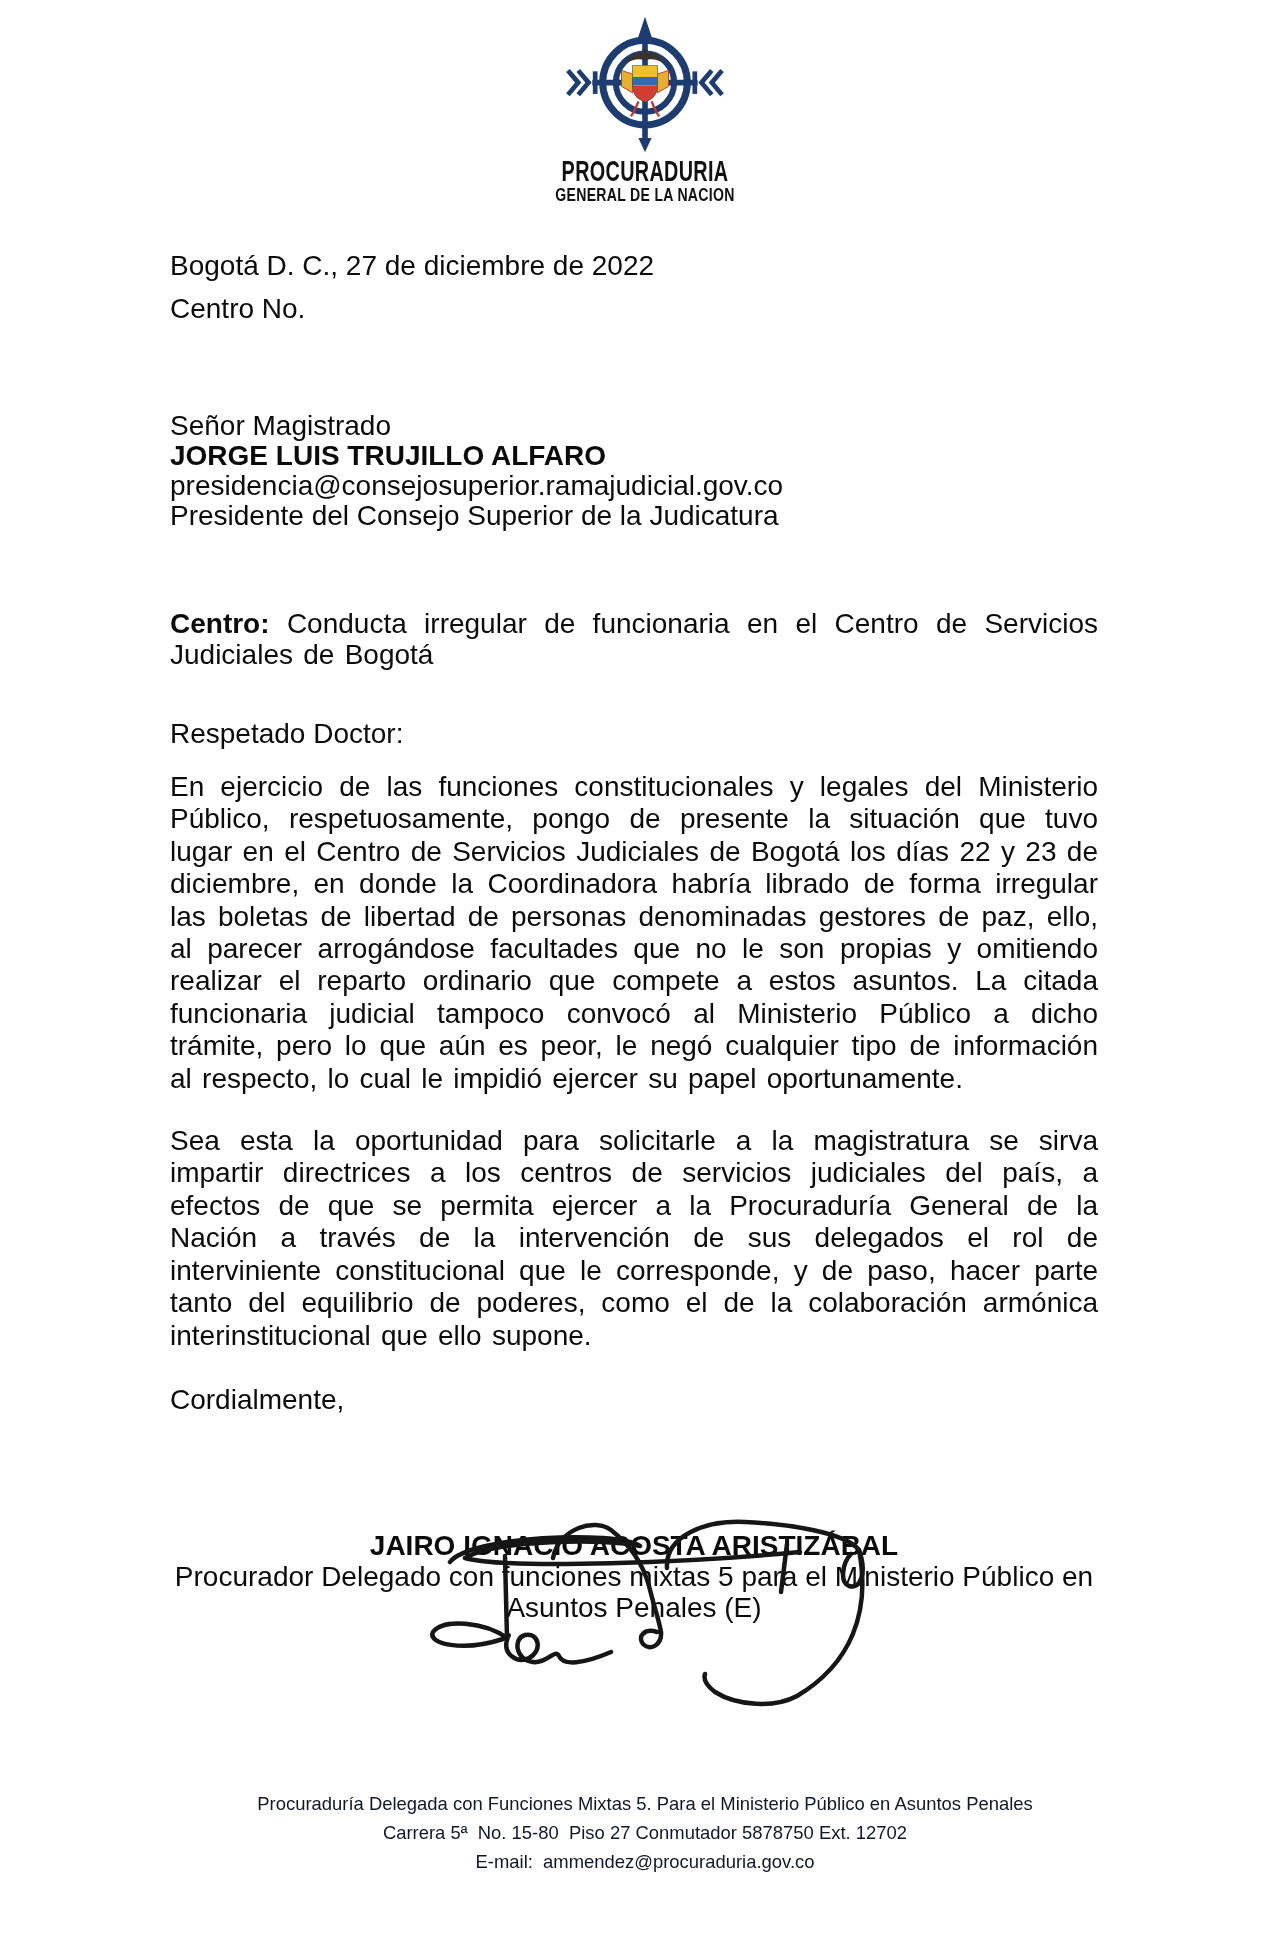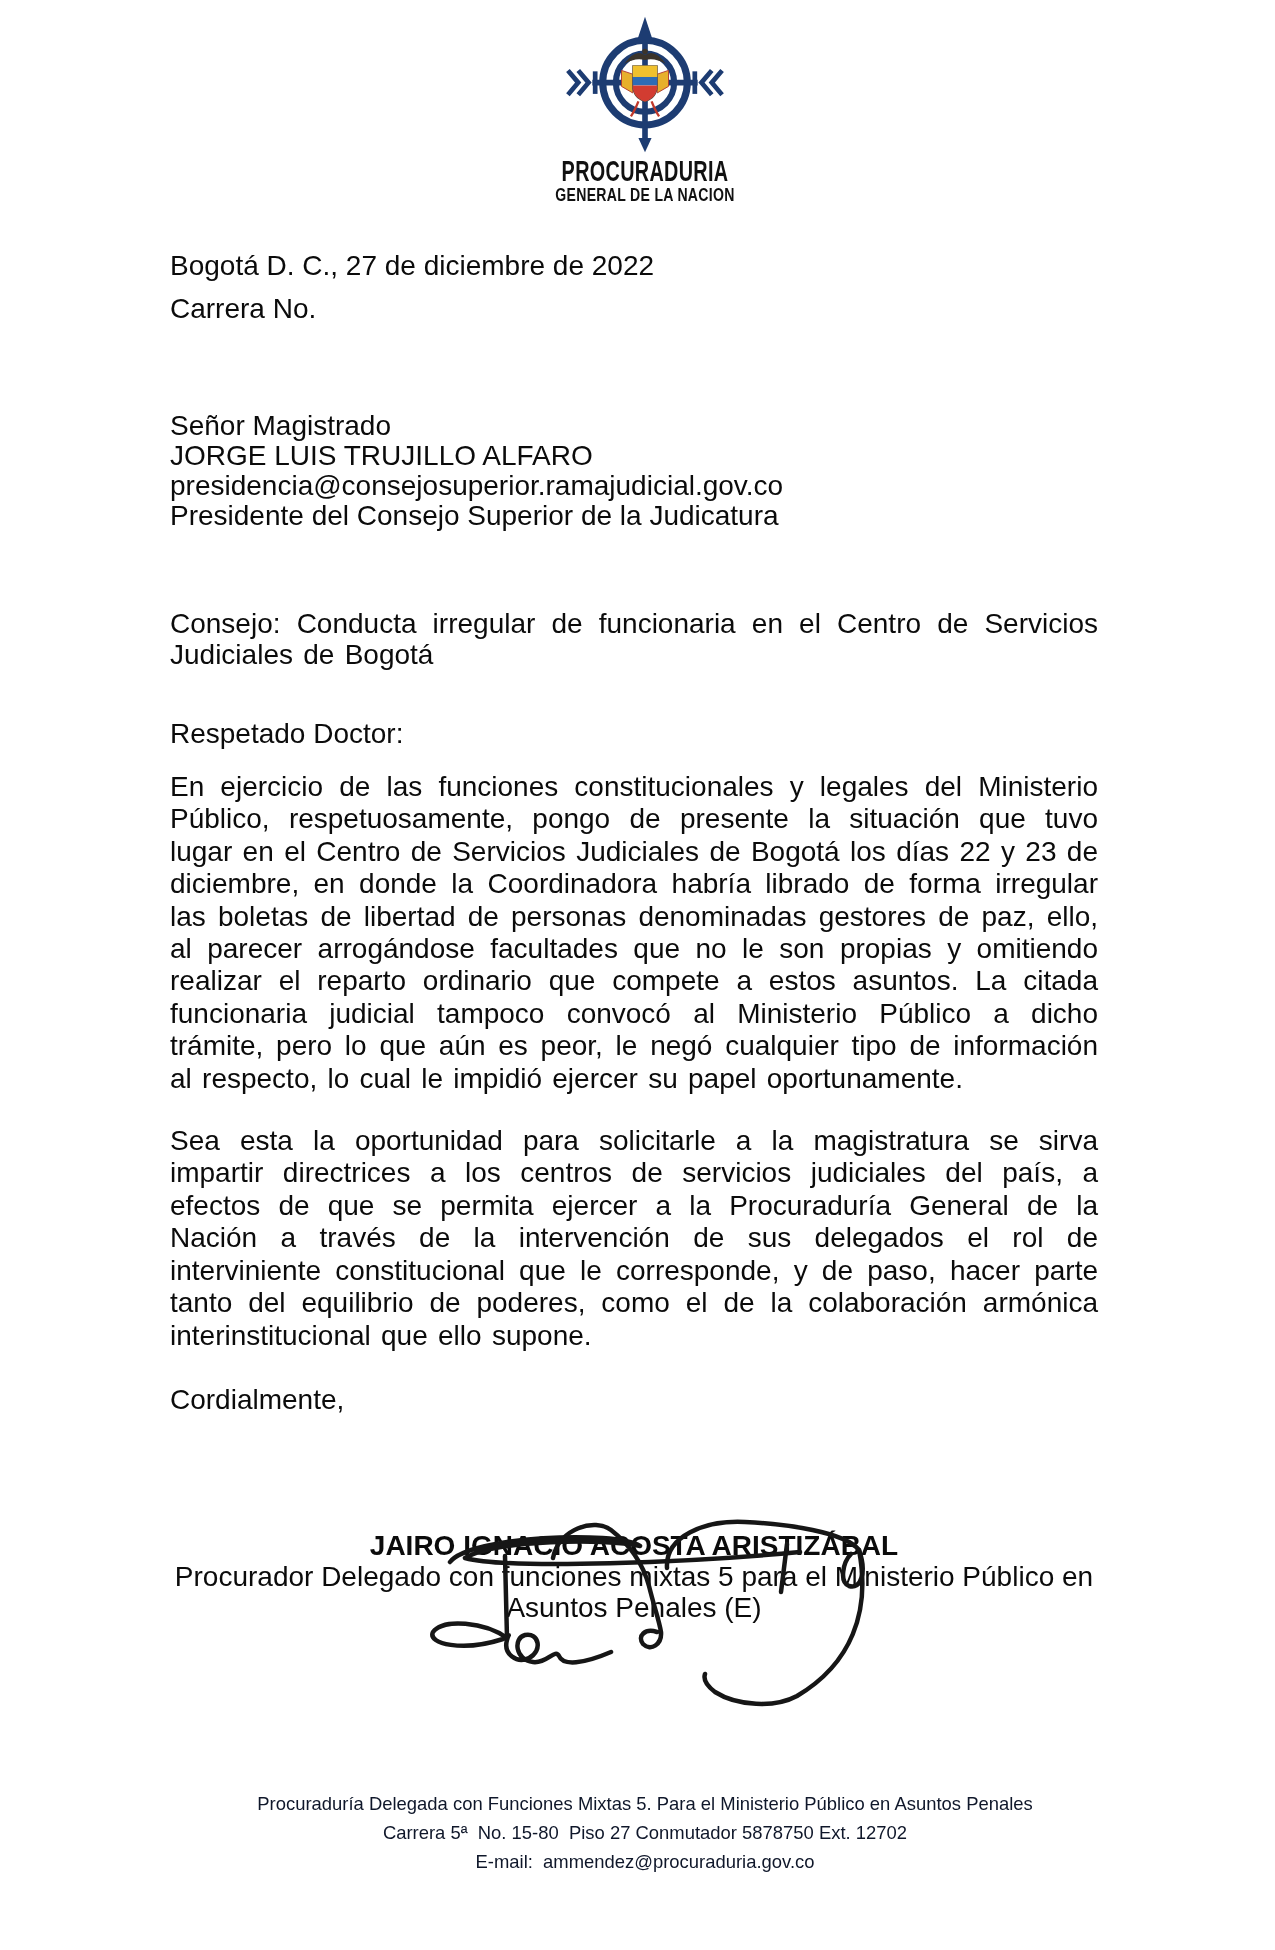--- a/index.html
+++ b/index.html
@@ -23,21 +23,21 @@
   .org-line2{
     font-weight:700;font-size:19px;line-height:20px;color:#111;
     transform:scaleX(.74);transform-origin:center top;letter-spacing:.4px;
   }
   
   .content{
     position:absolute;left:170px;top:250px;width:928px;
     font-size:28px;line-height:32px;
   }
   .content p{margin:0;}
-  .bold{font-weight:400;}
+  .bold{font-weight:700;}
   .just{text-align:justify;word-spacing:2.5px;line-height:32.4px;}
   .date-line{margin-bottom:11px !important;}
   .oficio-line{margin-bottom:86px !important;}
   .recipient p{line-height:30px;}
   .recipient{margin-bottom:77px;}
   .subject{margin-bottom:48px !important;line-height:31px;}
   .greeting{margin-bottom:21px !important;}
   .para1{margin-bottom:30px !important;}
   .para2{margin-bottom:32px !important;}
   .closing{margin-bottom:0 !important;}
@@ -87,30 +87,30 @@
         <path d="M78,93 Q74,103 70,109" stroke="#c0392b" stroke-width="2.5" fill="none"></path>
         <path d="M92,93 Q96,103 100,109" stroke="#c0392b" stroke-width="2.5" fill="none"></path>
       </g>
     </svg>
     <div class="org-line1">PROCURADURIA</div>
     <div class="org-line2">GENERAL DE LA NACION</div>
   </header>
 
   <main class="content">
     <p class="date-line">Bogotá D. C., 27 de diciembre de 2022</p>
-    <p class="oficio-line">Carrera No.</p>
+    <p class="oficio-line">Centro No.</p>
 
     <div class="recipient">
       <p>Señor Magistrado</p>
       <p class="bold">JORGE LUIS TRUJILLO ALFARO</p>
       <p>presidencia@consejosuperior.ramajudicial.gov.co</p>
       <p>Presidente del Consejo Superior de la Judicatura</p>
     </div>
 
-    <p class="subject just"><span class="bold">Consejo:</span> <span>Conducta irregular de funcionaria en el Centro de Servicios Judiciales de Bogotá</span></p>
+    <p class="subject just"><span class="bold">Centro:</span> <span>Conducta irregular de funcionaria en el Centro de Servicios Judiciales de Bogotá</span></p>
 
     <p class="greeting">Respetado Doctor:</p>
 
     <p class="just para1">En ejercicio de las funciones constitucionales y legales del Ministerio Público, respetuosamente, pongo de presente la situación que tuvo lugar en el Centro de Servicios Judiciales de Bogotá los días 22 y 23 de diciembre, en donde la Coordinadora habría librado de forma irregular las boletas de libertad de personas denominadas gestores de paz, ello, al parecer arrogándose facultades que no le son propias y omitiendo realizar el reparto ordinario que compete a estos asuntos. La citada funcionaria judicial tampoco convocó al Ministerio Público a dicho trámite, pero lo que aún es peor, le negó cualquier tipo de información al respecto, lo cual le impidió ejercer su papel oportunamente.</p>
     <p class="just para2">Sea esta la oportunidad para solicitarle a la magistratura se sirva impartir directrices a los centros de servicios judiciales del país, a efectos de que se permita ejercer a la Procuraduría General de la Nación a través de la intervención de sus delegados el rol de interviniente constitucional que le corresponde, y de paso,  hacer parte tanto del equilibrio de poderes,  como el de la colaboración armónica interinstitucional que ello supone.</p>
 
     <p class="closing">Cordialmente,</p>
 
     <div class="sig-area">
       <svg class="sig-svg" viewBox="0 0 460 215">

